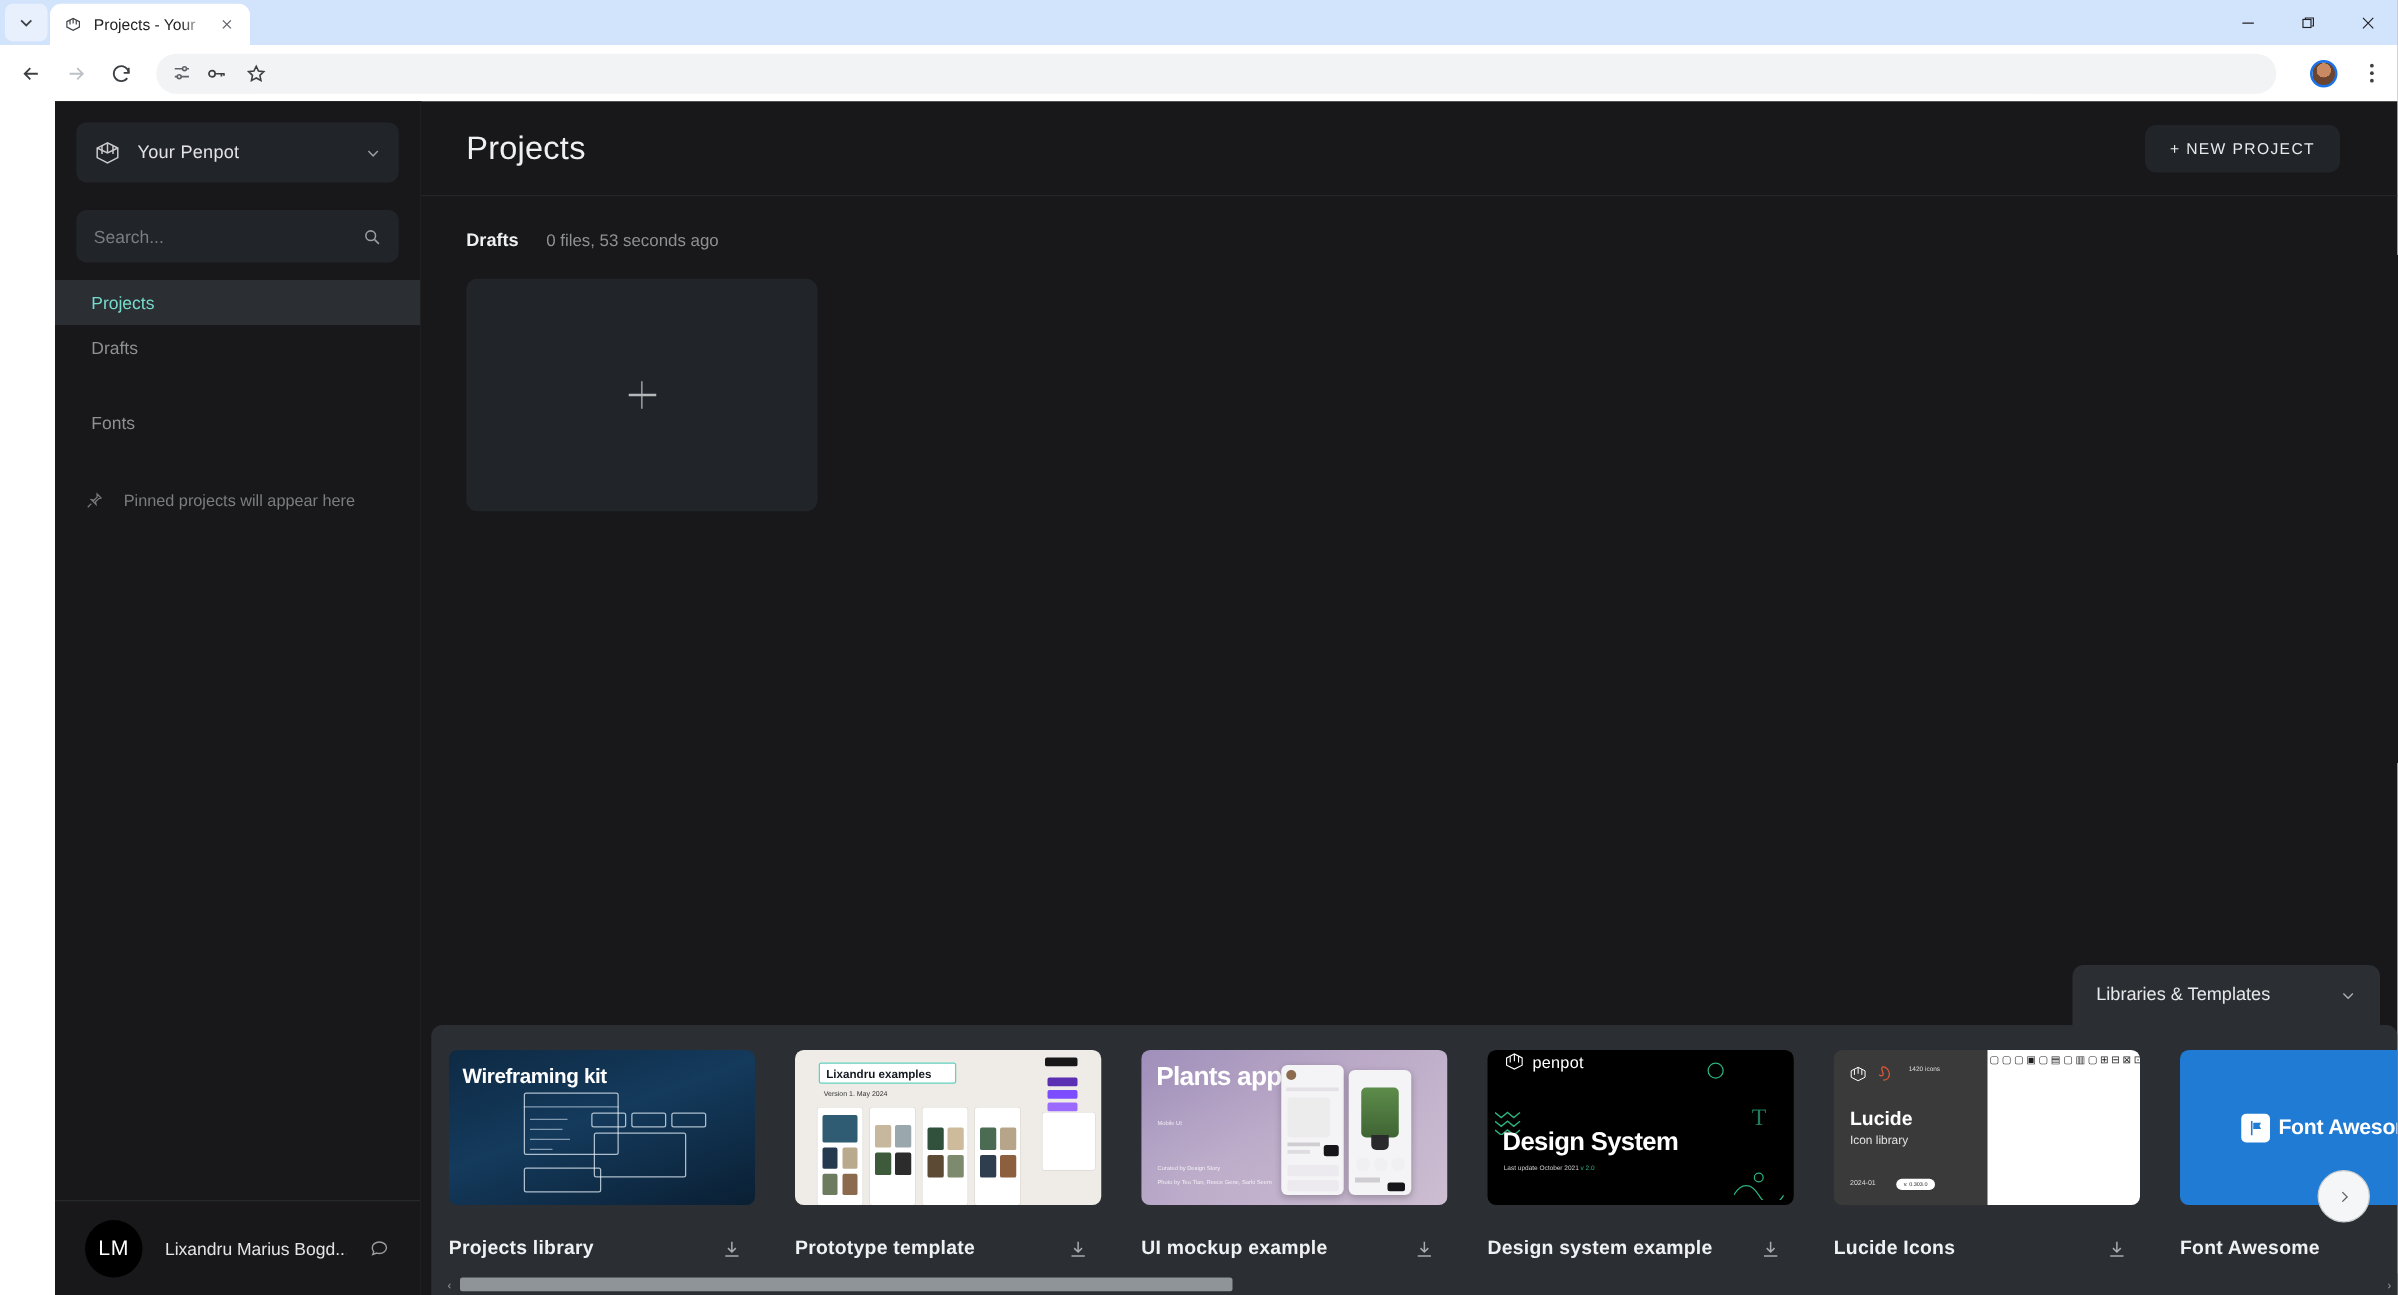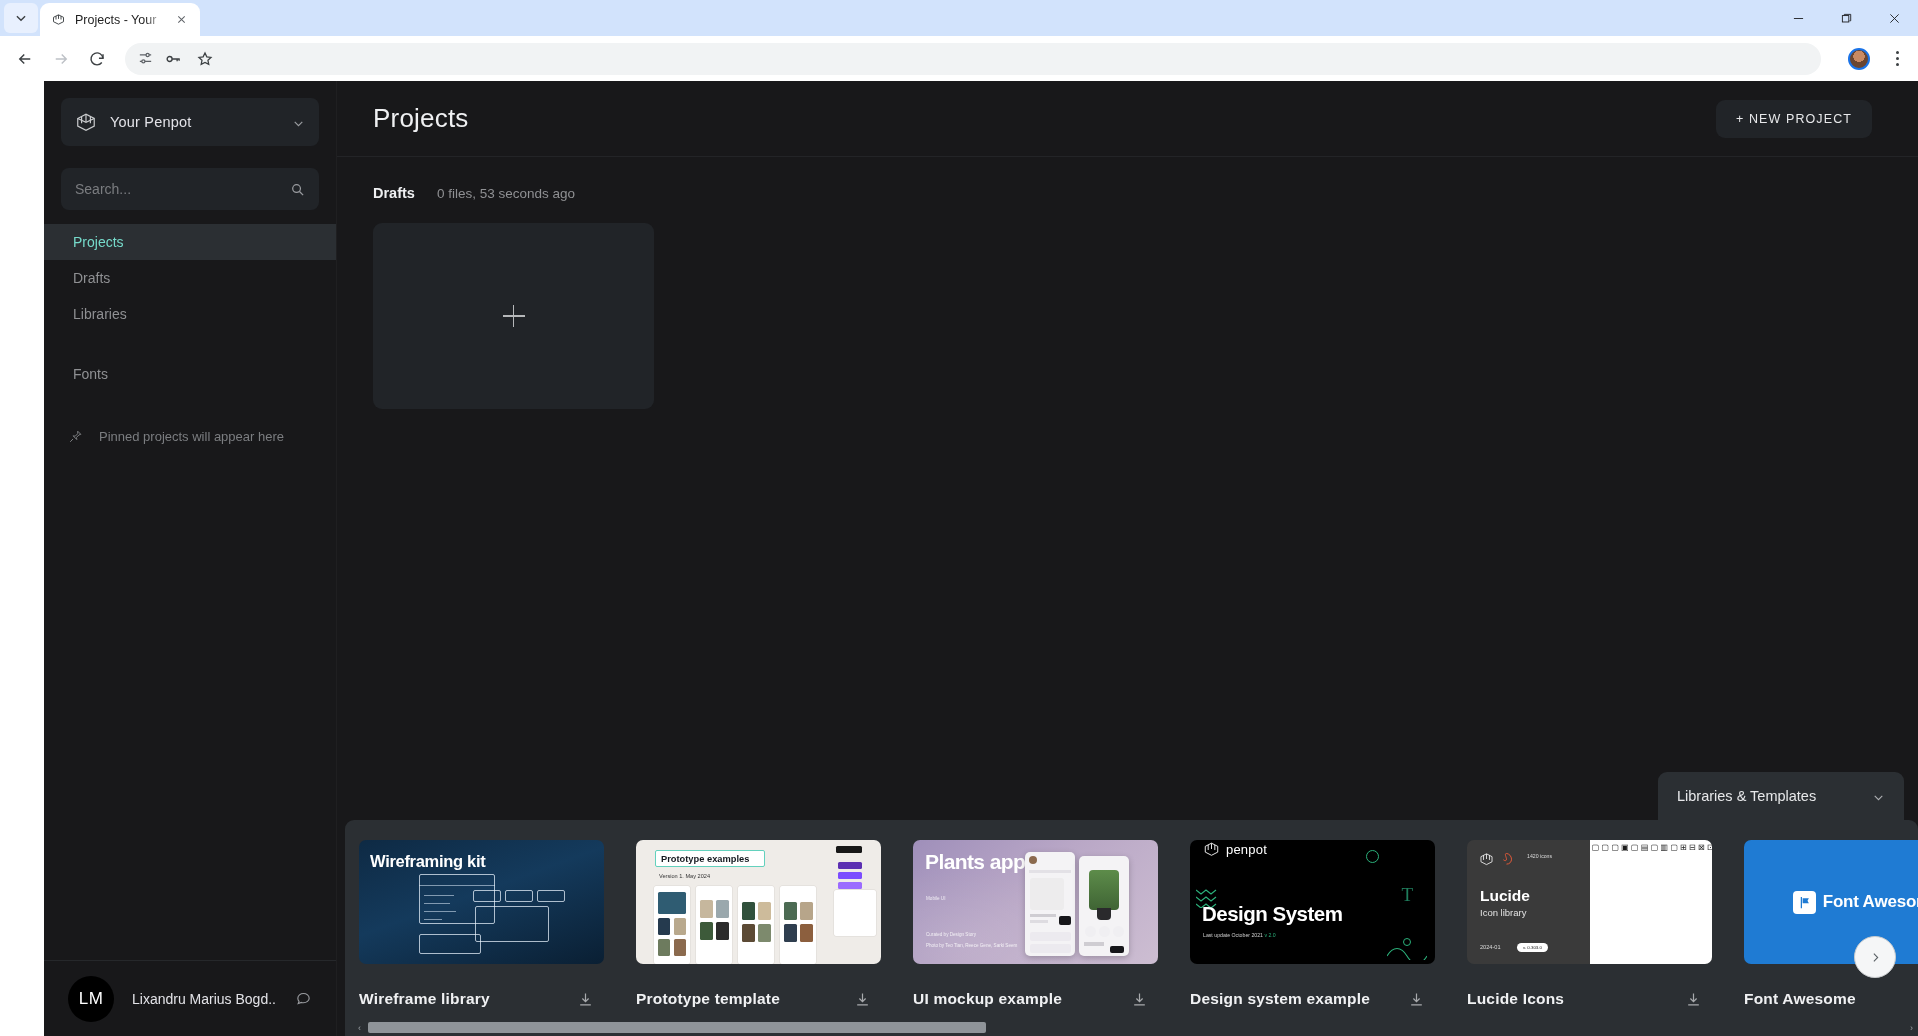--- a/index.html
+++ b/index.html
@@ -369,23 +369,20 @@
             </svg>
         </span>
       </div>
 
       <nav class="nav">
         <div class="nav-item active">
           <span>Projects</span>
         </div>
         <div class="nav-item">
           <span>Drafts</span>
-        </div>
-        <div class="nav-item">
-          <span>Libraries</span>
         </div>
         <div class="nav-gap"></div>
         <div class="nav-item">
           <span>Fonts</span>
         </div>
       </nav>
 
       <div class="pinned">
         <span class="pin-icon">
           <svg viewBox="0 0 24 24" fill="none" stroke="#7b7d80" stroke-width="1.6">
@@ -453,32 +450,32 @@
                 <div class="wline" style="left:65px;top:63px;width:26px;"></div>
                 <div class="wline" style="left:65px;top:71px;width:32px;"></div>
                 <div class="wline" style="left:65px;top:79px;width:18px;"></div>
                 <div class="wbox" style="left:114px;top:50px;width:28px;height:12px;"></div>
                 <div class="wbox" style="left:146px;top:50px;width:28px;height:12px;"></div>
                 <div class="wbox" style="left:178px;top:50px;width:28px;height:12px;"></div>
                 <div class="wbox" style="left:116px;top:66px;width:74px;height:36px;"></div>
                 <div class="wbox" style="left:60px;top:94px;width:62px;height:20px;"></div>
               </div>
               <div class="tcard-foot">
-                <span class="tcard-name">Wireframe library</span>
+                <span class="tcard-name">Projects library</span>
                 <span class="dl-icon">
                   <svg viewBox="0 0 24 24" fill="none" stroke="#a9abae" stroke-width="1.7">
                       <path d="M12 3.5v11M7.6 10.6L12 15l4.4-4.4M4.5 19.5h15"></path>
                     </svg>
                 </span>
               </div>
             </div>
 
             <div class="tcard">
               <div class="thumb th-proto">
-                <div class="pt-title">Prototype examples</div>
+                <div class="pt-title">Lixandru examples</div>
                 <div class="pt-sub">Version 1. May 2024</div>
                 <div class="ph" style="left:18px;top:46px;width:36px;height:78px;"></div>
                 <div class="ph" style="left:60px;top:46px;width:36px;height:78px;"></div>
                 <div class="ph" style="left:102px;top:46px;width:36px;height:78px;"></div>
                 <div class="ph" style="left:144px;top:46px;width:36px;height:78px;"></div>
                 <div class="ph" style="left:198px;top:50px;width:42px;height:46px;"></div>
                 <div class="pcolor" style="left:22px;top:52px;width:28px;height:22px;background:#2f5c72;"></div>
                 <div class="pcolor" style="left:22px;top:78px;width:12px;height:17px;background:#253a4e;"></div>
                 <div class="pcolor" style="left:38px;top:78px;width:12px;height:17px;background:#b9a98d;"></div>
                 <div class="pcolor" style="left:22px;top:99px;width:12px;height:17px;background:#6d7b5e;"></div>

